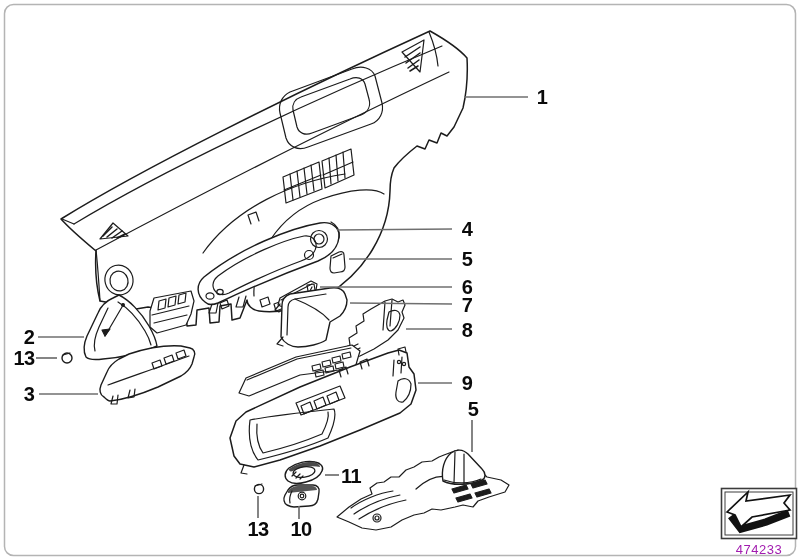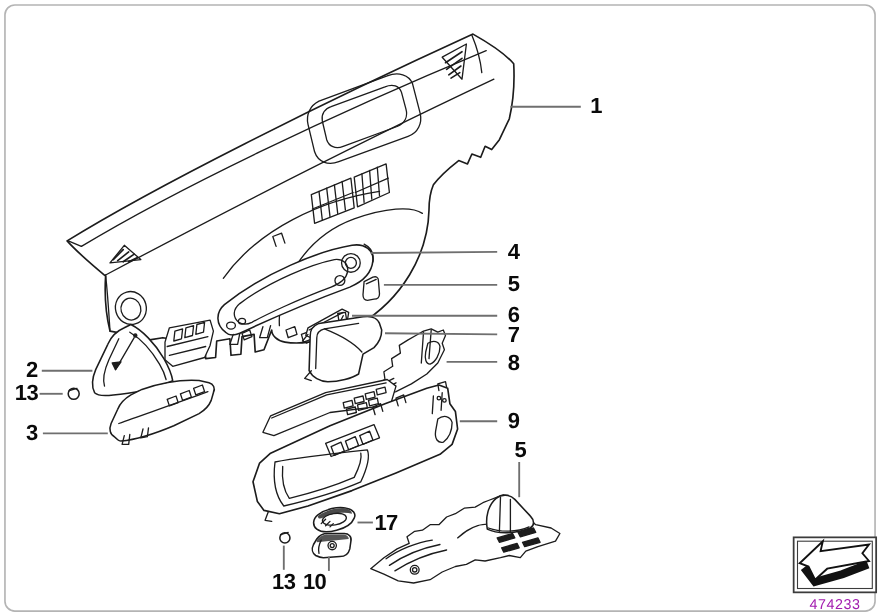--- a/index.html
+++ b/index.html
@@ -219,18 +219,18 @@
   <div class="callout" style="left:29px;top:337px">2</div>
   <div class="callout" style="left:24px;top:358px">13</div>
   <div class="callout" style="left:29px;top:394px">3</div>
   <div class="callout" style="left:467px;top:229px">4</div>
   <div class="callout" style="left:467px;top:259px">5</div>
   <div class="callout" style="left:467px;top:287px">6</div>
   <div class="callout" style="left:467px;top:305px">7</div>
   <div class="callout" style="left:467px;top:330px">8</div>
   <div class="callout" style="left:467px;top:383px">9</div>
   <div class="callout" style="left:473px;top:409px">5</div>
-  <div class="callout" style="left:351px;top:476px">17</div>
-  <div class="callout" style="left:286px;top:529px">10</div>
+  <div class="callout" style="left:351px;top:476px">11</div>
+  <div class="callout" style="left:301px;top:529px">10</div>
   <div class="callout" style="left:258px;top:529px">13</div>
 
   <div class="diagram-number" style="left:759px;top:549px">474233</div>
 </div>
 
 </body></html>

